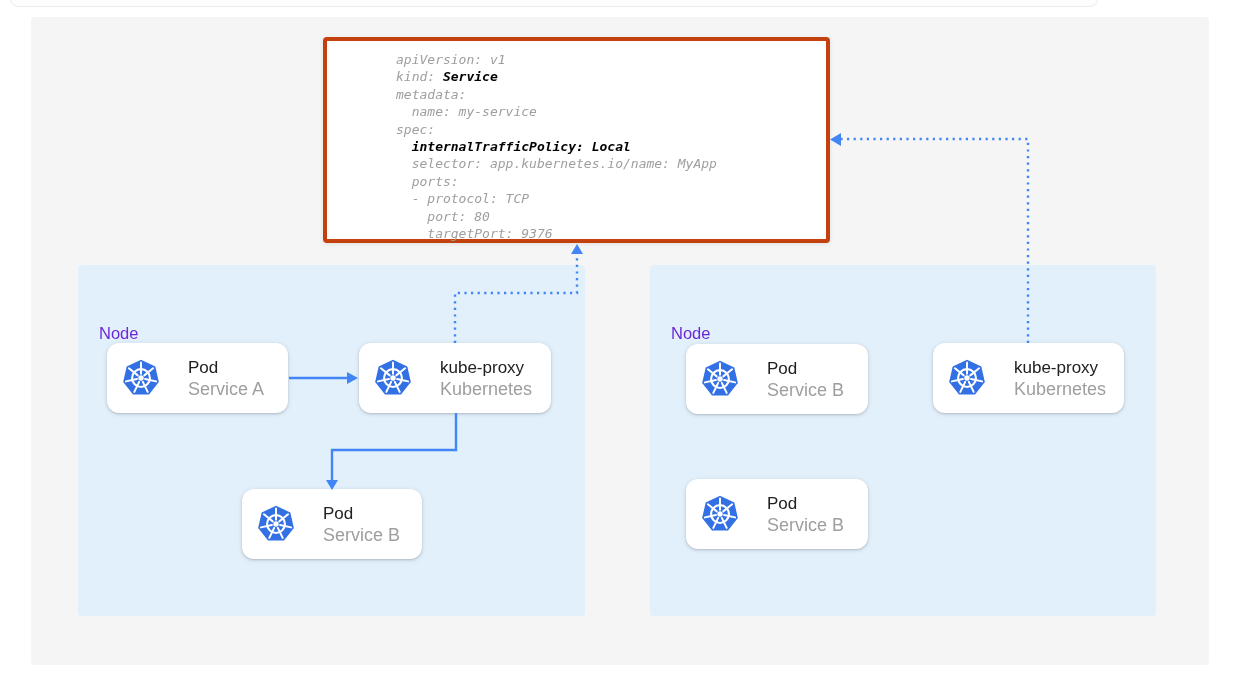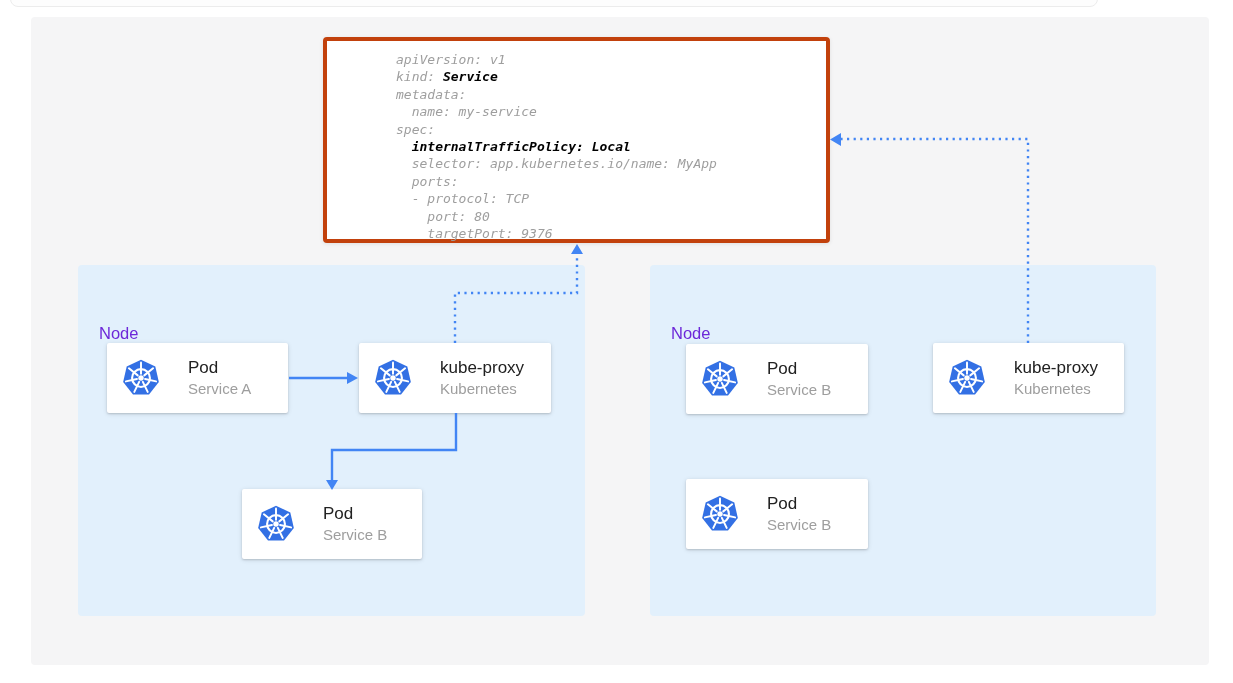--- a/index.html
+++ b/index.html
@@ -44,29 +44,29 @@
   }
   .node-left{left:78px;width:507px;}
   .node-right{left:650px;width:506px;}
   .node-label{
     position:absolute;left:21px;top:15px;
     font-size:16.5px;color:#6d28d9;margin-top:44px;
   }
   
   .card{
     position:absolute;height:70px;
-    background:#ffffff;border-radius:2px;
+    background:#ffffff;border-radius:12px;
     box-shadow:0 1px 2px rgba(0,0,0,0.14), 0 1px 5px rgba(0,0,0,0.12);
     display:flex;align-items:center;
     box-sizing:border-box;padding-left:13px;
   }
   .k8s{width:42px;height:42px;flex:0 0 42px;display:block;}
   .card-text{margin-left:26px;}
   .card-title{font-size:17px;color:#212121;line-height:22px;}
-  .card-subtitle{font-size:15px;color:#9e9e9e;line-height:20px;}
+  .card-subtitle{font-size:18px;color:#9e9e9e;line-height:20px;}
   .overlay{position:absolute;left:0;top:0;pointer-events:none;}
   .arrow-solid{stroke:#4285f4;stroke-width:2.4;fill:none;}
   .arrow-dotted{stroke:#4285f4;stroke-width:2.4;fill:none;stroke-dasharray:2.2 4.4;}
   .arrow-head{fill:#4285f4;stroke:none;}
 </style>
 </head>
 <body>
 
 <div class="canvas">
 

